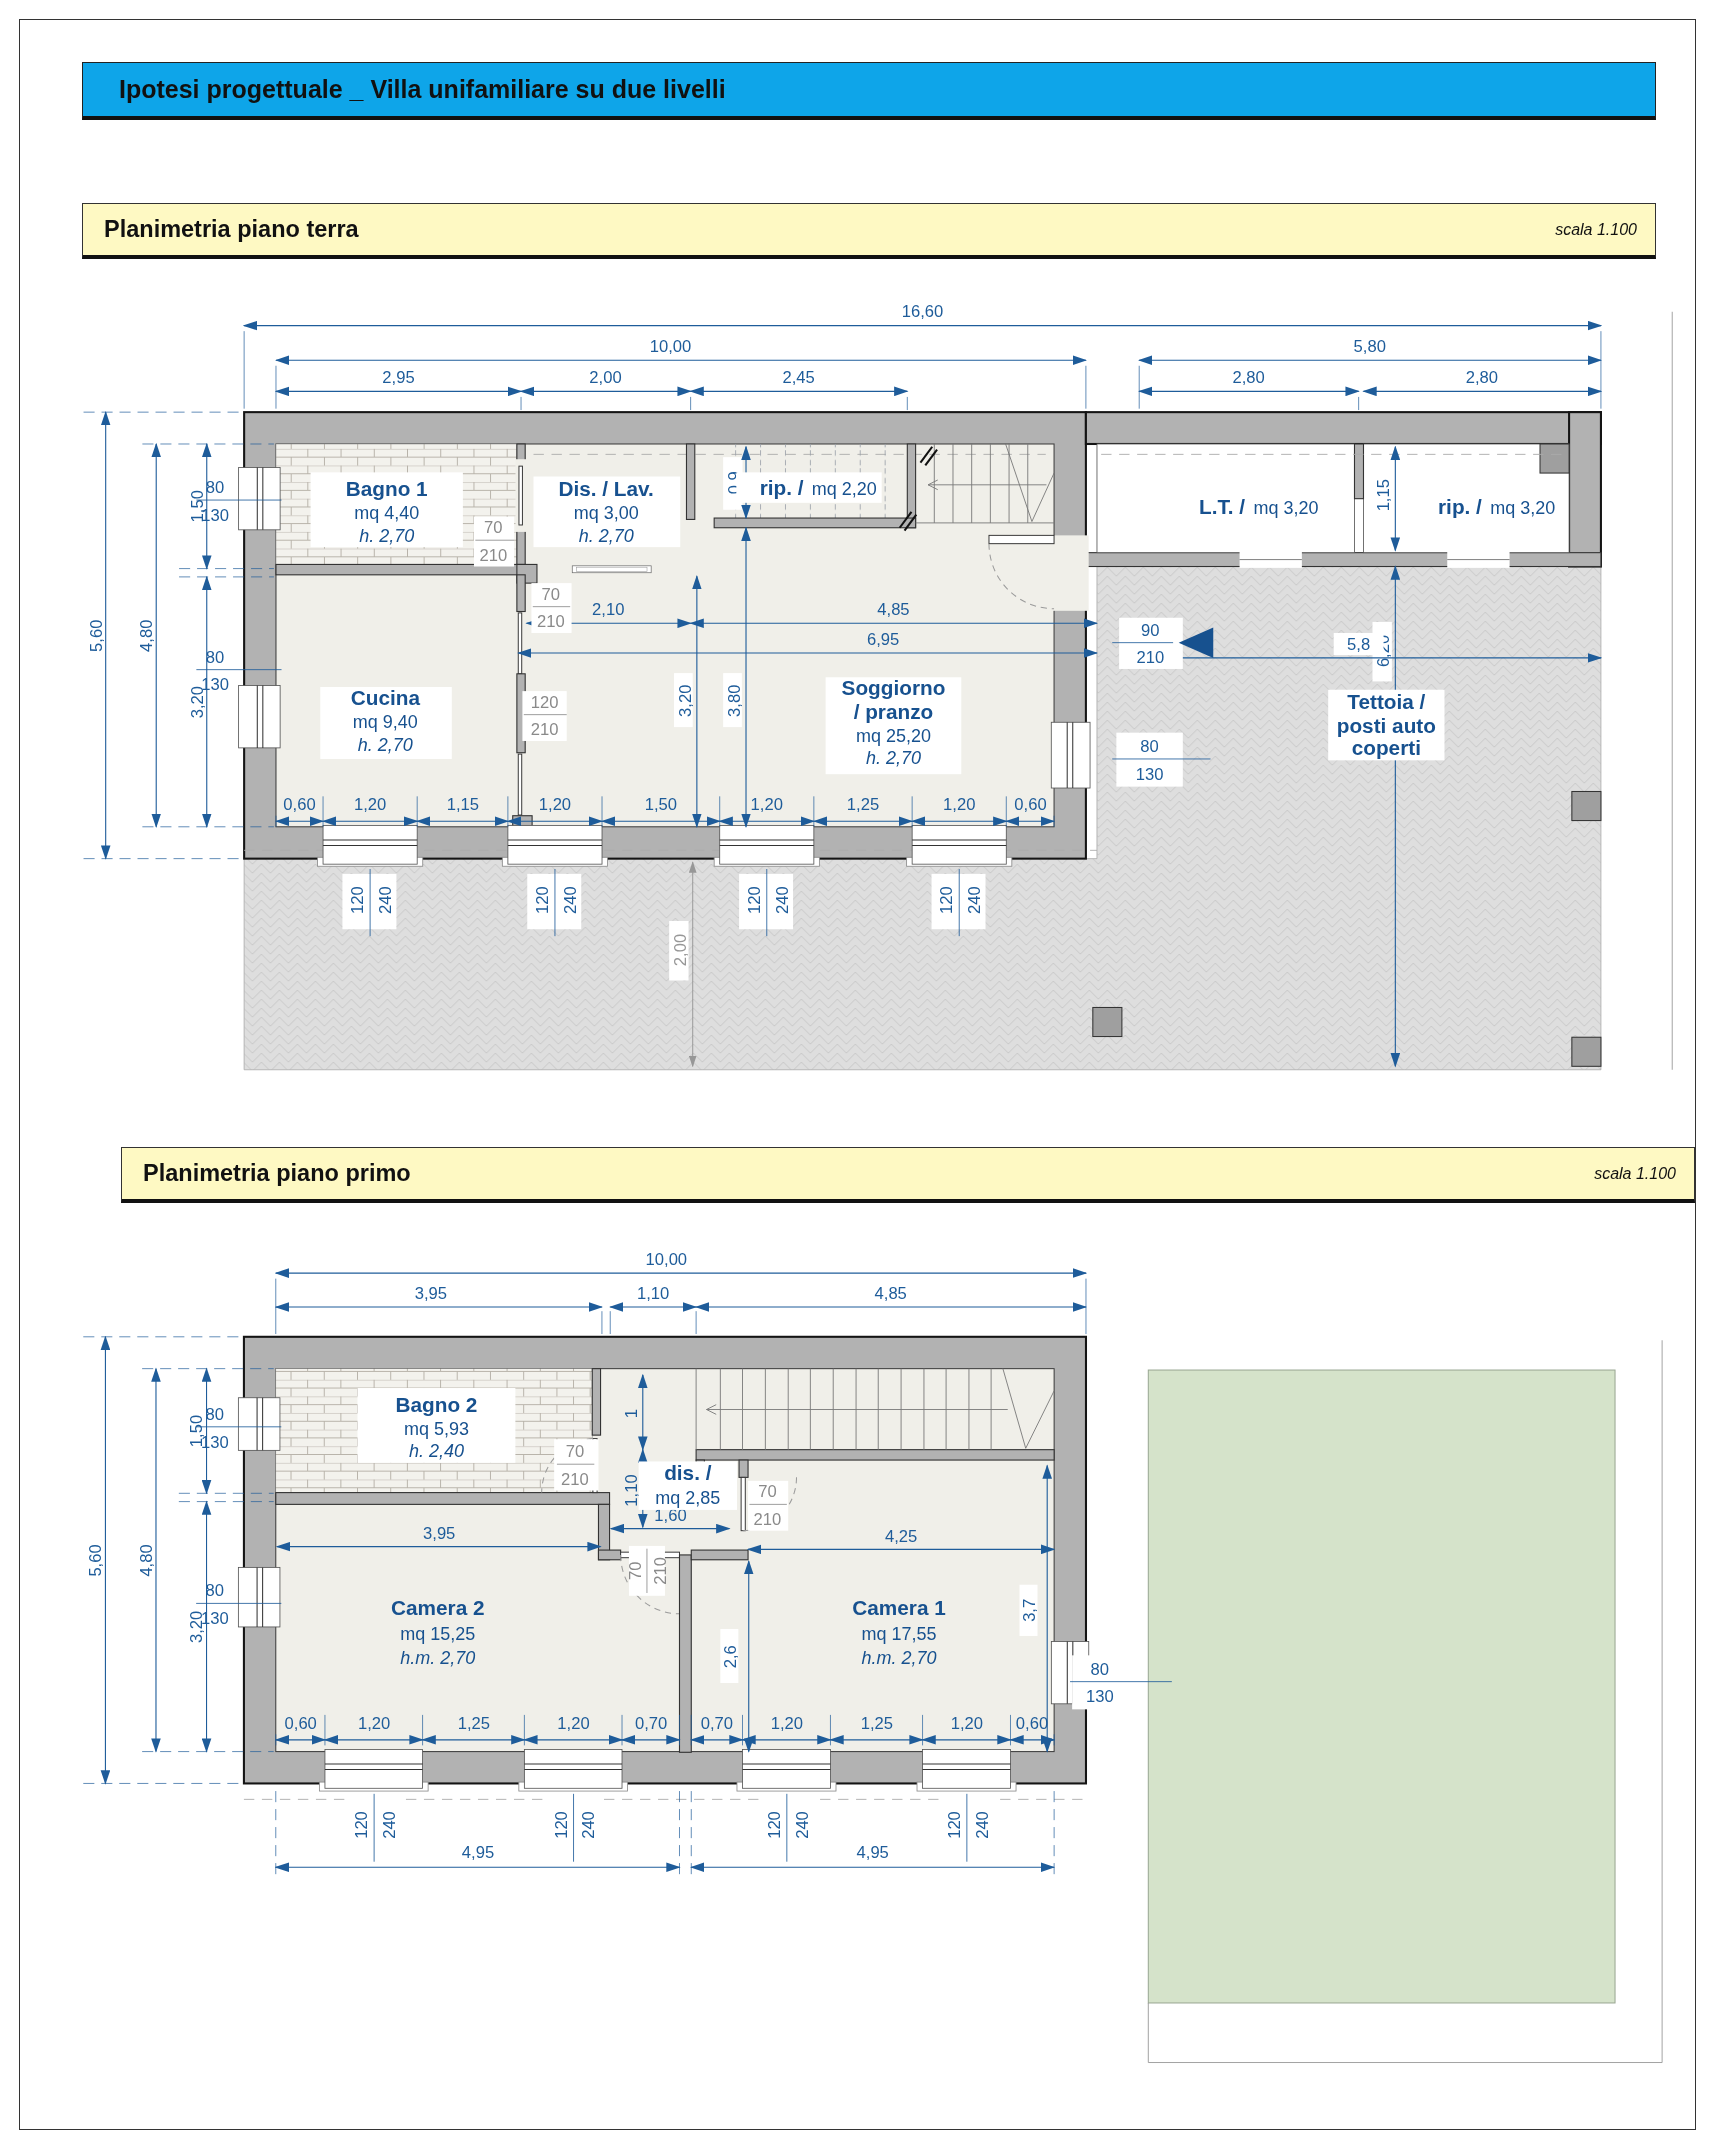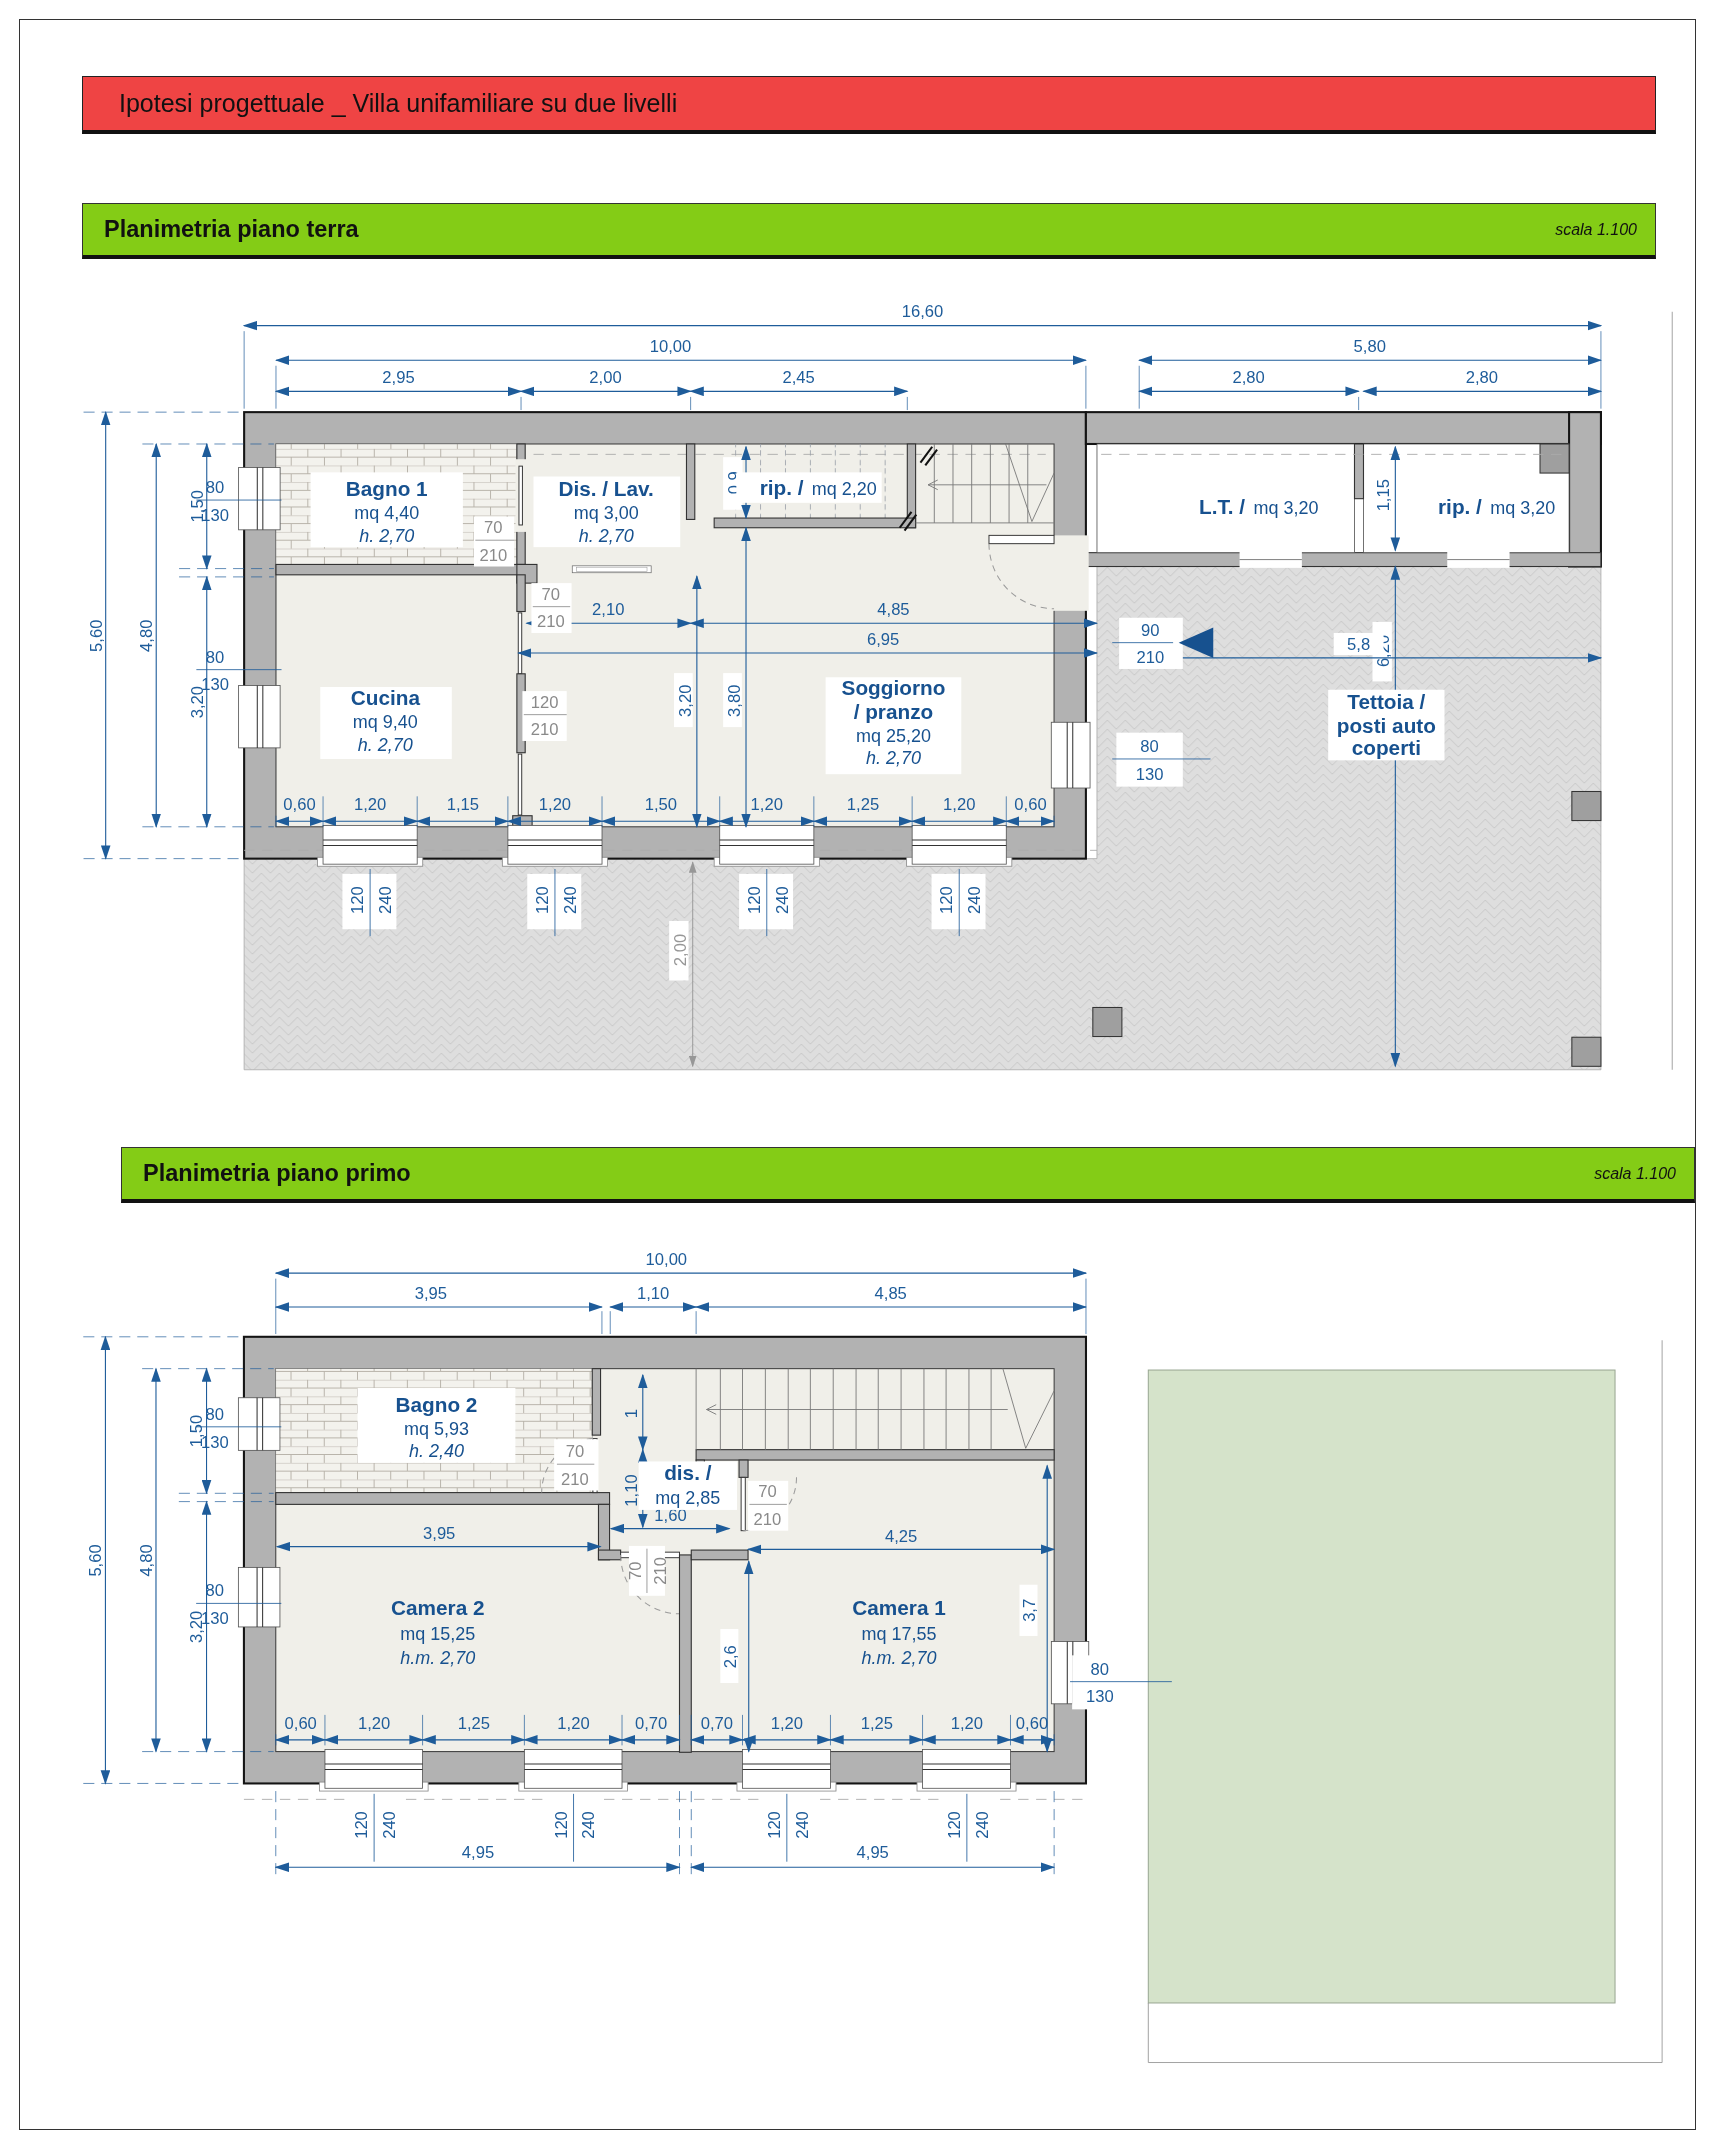--- a/index.html
+++ b/index.html
@@ -1,22 +1,22 @@
 <!DOCTYPE html>
 <html style="font-size:11px"><head>
 <meta charset="utf-8">
 <style>
   html,body{margin:0;padding:0;background:#fff;}
   body{width:1717px;height:2151px;position:relative;font-family:"Liberation Sans",sans-serif;}
   .page-border{position:absolute;left:19.4px;top:19.4px;width:1675px;height:2109px;border:1.4px solid #333;}
-  .titlebox{position:absolute;left:82px;top:76px;width:1572px;height:53px;background:#ef4444;
+  .titlebox{position:absolute;left:82px;top:62px;width:1572px;height:53px;background:#0ea5e9;
     border:1.4px solid #222;border-bottom:4.2px solid #111;display:flex;align-items:center;
-    font-size:25px;font-weight:normal;color:#111;padding-left:0;}
+    font-size:25px;font-weight:bold;color:#111;padding-left:0;}
   .titlebox span{padding-left:36px;}
-  .secbar{position:absolute;left:82px;width:1572px;height:51px;background:#84cc16;
+  .secbar{position:absolute;left:82px;width:1572px;height:51px;background:#fef9c3;
     border:1.4px solid #333;border-bottom:4.2px solid #111;display:flex;align-items:center;justify-content:space-between;}
   .secbar .h{font-size:23.5px;font-weight:bold;color:#111;padding-left:21px;}
   .secbar .s{font-size:16px;font-style:italic;color:#111;padding-right:18px;}
   svg{position:absolute;left:0;}
   svg text{font-family:"Liberation Sans",sans-serif;}
   .dt{fill:#1e5c9a;font-size:24px;text-anchor:middle;}
   .dtg{fill:#979797;font-size:24px;text-anchor:middle;}
   .rn{fill:#17518f;font-size:30px;font-weight:bold;text-anchor:middle;}
   .rv{fill:#17518f;font-size:26px;text-anchor:middle;}
   .ri{font-style:italic;}

